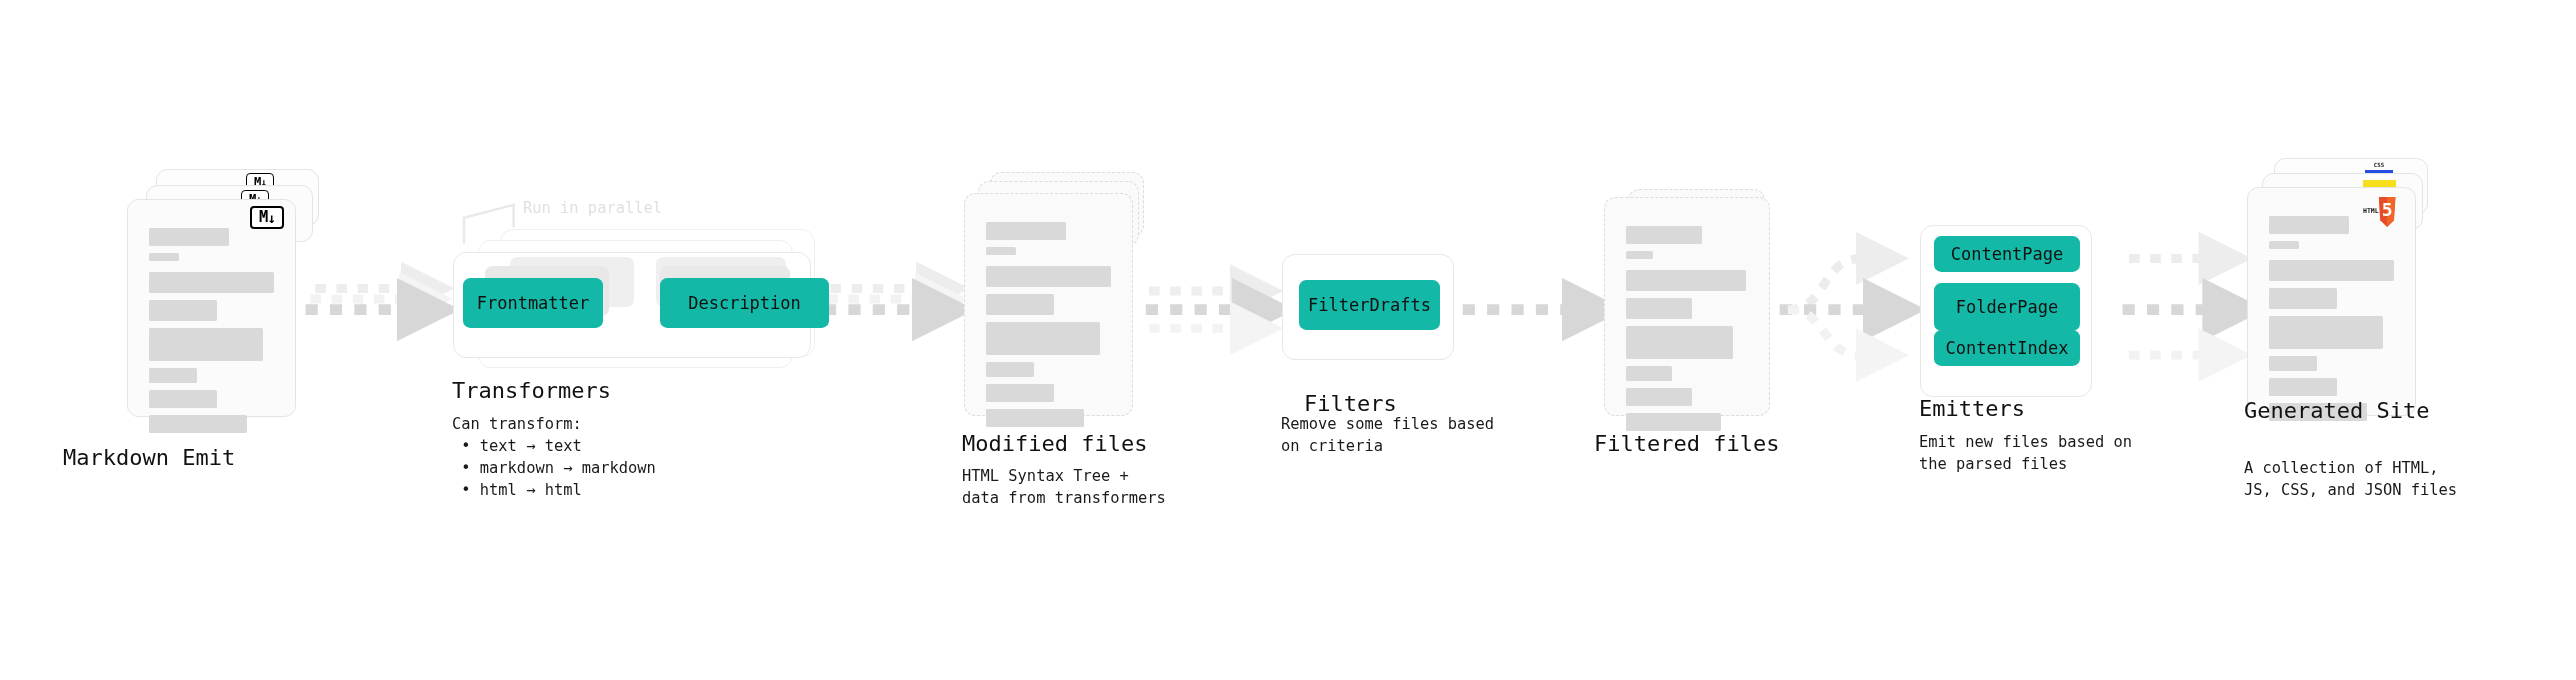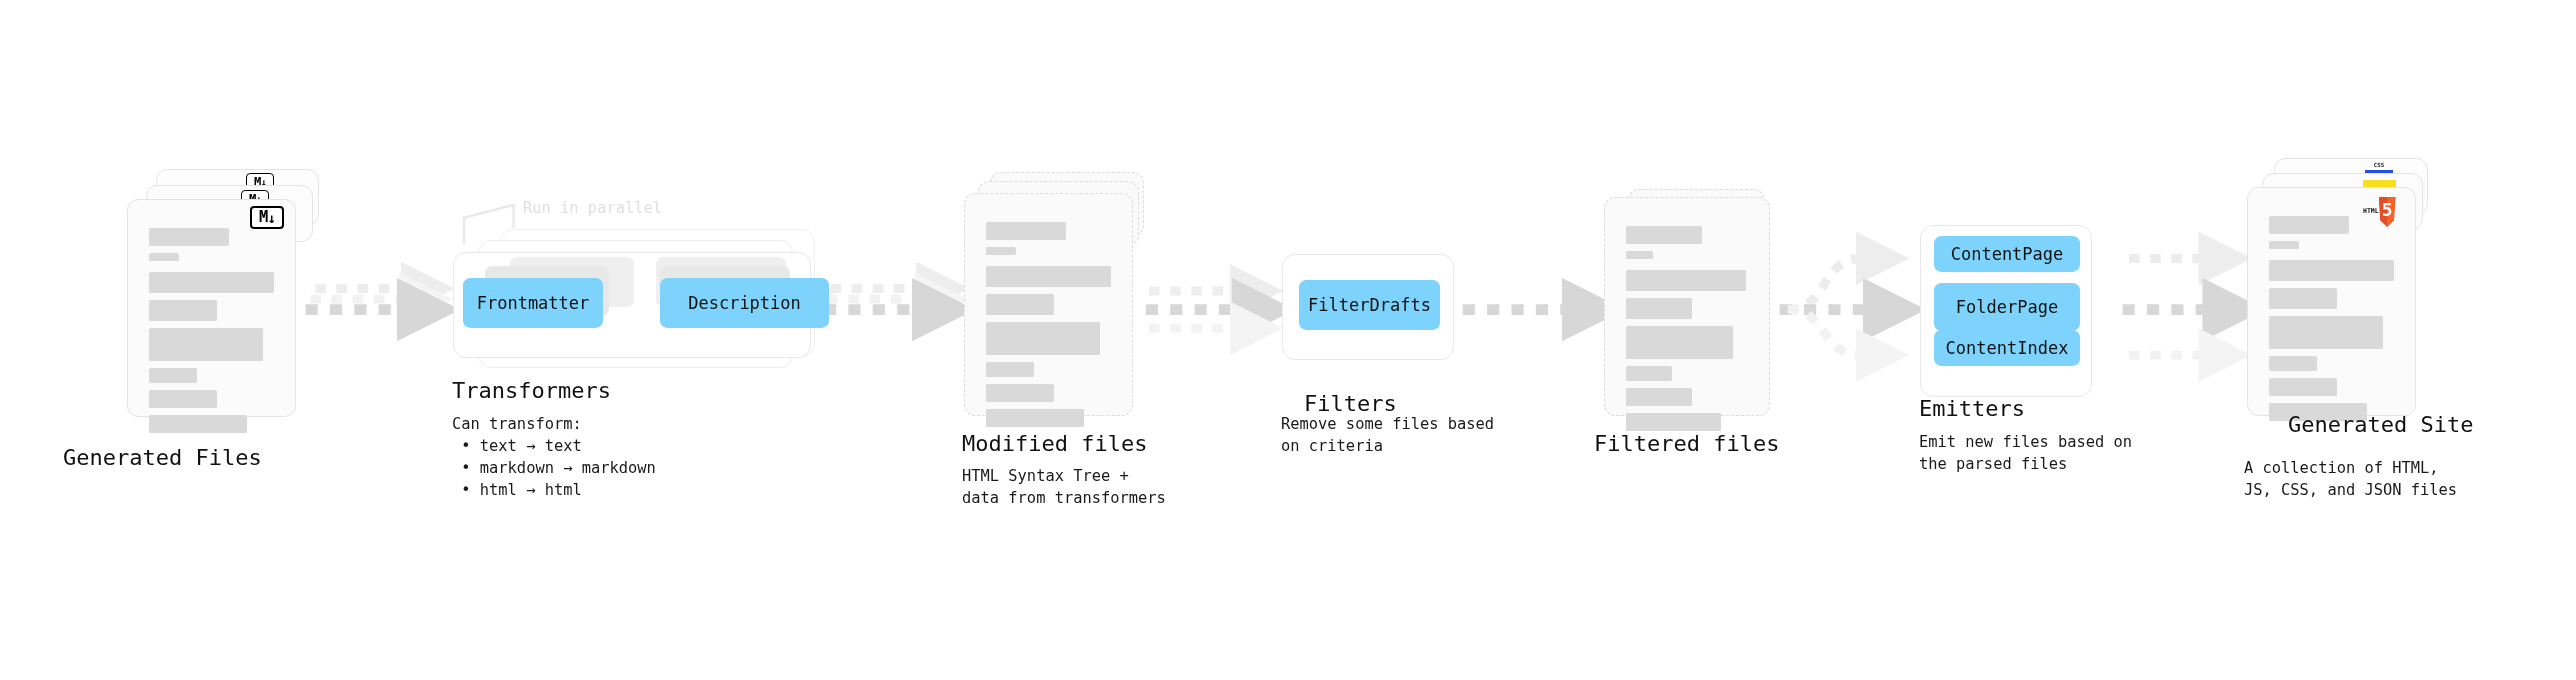--- a/index.html
+++ b/index.html
@@ -79,21 +79,21 @@
     font-size:15.4px; color:#1a1a1a; line-height:22px; white-space:pre;
   }
 
   
   .groupbox {
     position:absolute; border:1.6px solid #e8e8e8; border-radius:13px; background:#ffffff;
   }
   .groupbox.g1 { border-color:#f0f0f0; }
   .groupbox.g2 { border-color:#eeeeee; }
   .chip {
-    position:absolute; background:#7dd3fc; border-radius:7.3px;
+    position:absolute; background:#14b8a6; border-radius:7.3px;
     display:flex; align-items:center; justify-content:center;
     font-size:17px; color:#111; white-space:nowrap;
   }
   .chip.faded1 { background:#e8e8e8; color:transparent; }
   .chip.faded2 { background:#efefef; color:transparent; }
 
   .parallel-label {
     position:absolute; font-size:15.4px; color:#e0e0e0; white-space:nowrap;
   }
 
@@ -176,21 +176,21 @@
         <div class="ln" style="height:21px; width:100%;"></div>
         <div class="ln" style="height:20.3px; width:54%;"></div>
         <div class="ln" style="height:33px; width:91%;"></div>
         <div class="ln" style="height:14.6px; width:38%;"></div>
         <div class="ln" style="height:18px; width:54%;"></div>
         <div class="ln" style="height:18px; width:78%;"></div>
       </div>
     </div>
     <div class="md-badge" style="left:250px; top:206px;">M<span style="font-size:14px">↓</span></div>
 
-    <div class="title" style="left:63px; top:445px;">Generated Files</div>
+    <div class="title" style="left:63px; top:445px;">Markdown Emit</div>
   </div>
 
   <div>
     <div class="parallel-label" style="left:523px; top:199px;">Run in parallel</div>
 
     <div class="groupbox g1" style="left:500px; top:229px; width:315px; height:128px;"></div>
     <div class="groupbox g2" style="left:478px; top:240px; width=315px; width:315px; height:128px;"></div>
     <div class="groupbox" style="left:453px; top:252px; width:358px; height:106px;"></div>
 
     <div class="chip faded2" style="left:510px; top:257px; width:124px; height:50px;"></div>
@@ -303,19 +303,19 @@
       </div>
     </div>
 
     <div class="html5" style="left:2363px; top:193px;">
       <div class="word">HTML</div>
       <div class="shield">
         <div class="five">5</div>
       </div>
     </div>
 
-    <div class="title" style="left:2244px; top:412px;margin-left:44px;">Generated Site</div>
+    <div class="title" style="left:2244px; top:398px;">Generated Site</div>
     <div class="caption" style="left:2244px; top:457px;">A collection of HTML,
 JS, CSS, and JSON files</div>
   </div>
 
 </div>
 
 
 </body></html>

